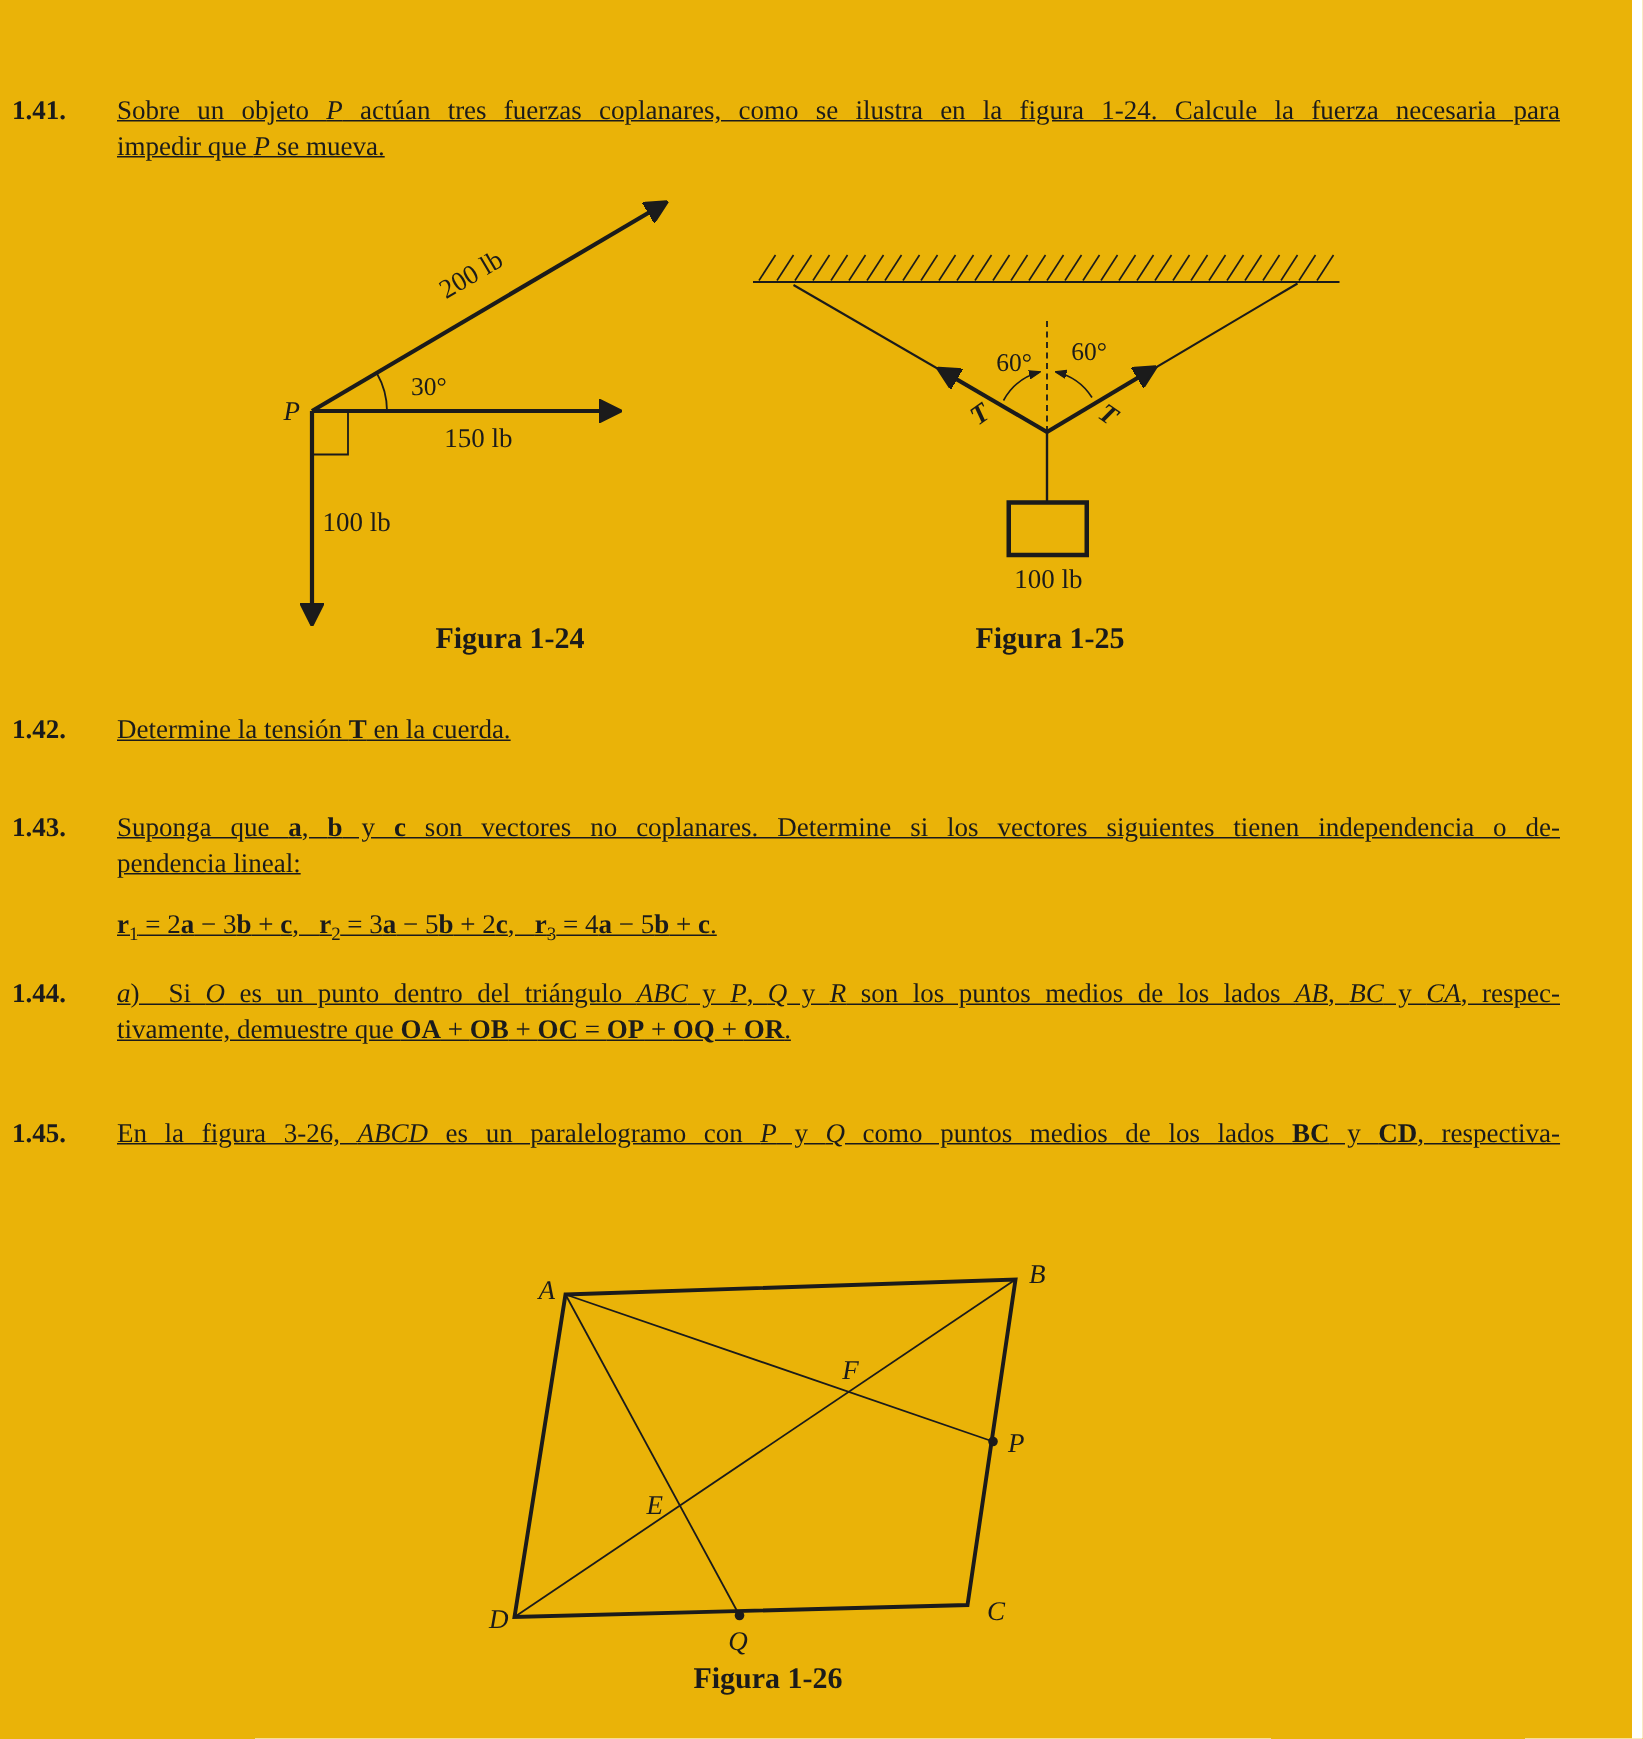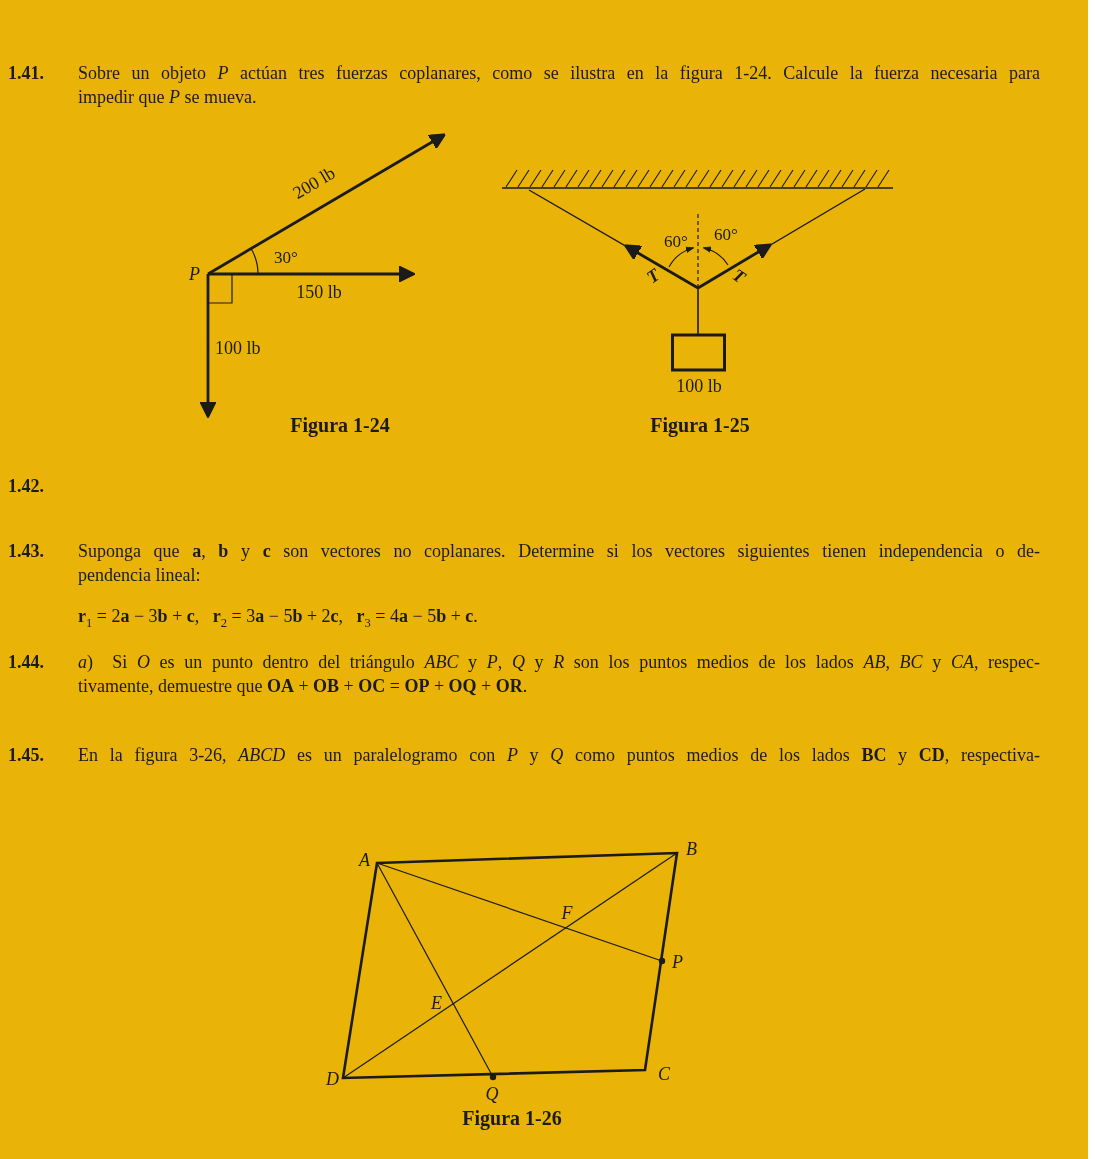--- a/index.html
+++ b/index.html
@@ -4,21 +4,21 @@
 <style>
   html,body{margin:0;padding:0;background:#ffffff;}
   .page{
     position:relative;width:1088px;height:1159px;background:#eab308;
     font-family:"Liberation Serif",serif;color:#1b1b1b;overflow:hidden;
   }
   .problem{position:absolute;left:0;width:1095px;}
   .pnum{
     position:absolute;left:8px;top:0;font-weight:700;font-size:18px;line-height:24px;
   }
-  .pbody{position:absolute;left:78px;width:962px;}
+  .pbody{position:absolute;left:78px;width:962px;text-decoration:underline;}
   .line{font-size:18px;line-height:24px;}
   .line.justify{text-align:justify;text-align-last:justify;}
   .line.center{text-align:left;}
   .s-i{font-style:italic;}
   .s-b{font-weight:700;}
   .s-sub{font-size:70%;vertical-align:-20%;}
   
   .p-0{top:61px;}
   .p-1{top:474px;}
   .p-2{top:539px;}
@@ -45,20 +45,21 @@
   <div class="problem p-0">
     <div class="pnum">1.41.</div>
     <div class="pbody">
         <div class="line justify"><span>Sobre un objeto </span><span class="s-i">P</span><span> actúan tres fuerzas coplanares, como se ilustra en la figura 1-24. Calcule la fuerza necesaria para</span></div>
         <div class="line"><span>impedir que </span><span class="s-i">P</span><span> se mueva.</span></div>
       </div>
   </div>
   <div class="problem p-1">
     <div class="pnum">1.42.</div>
     <div class="pbody">
+        <div class="line"><span>Determine la tensión </span><span class="s-b">T</span><span> en la cuerda.</span></div>
       </div>
   </div>
   <div class="problem p-2">
     <div class="pnum">1.43.</div>
     <div class="pbody">
         <div class="line justify"><span>Suponga que </span><span class="s-b">a</span><span>, </span><span class="s-b">b</span><span> y </span><span class="s-b">c</span><span> son vectores no coplanares. Determine si los vectores siguientes tienen independencia o de-</span></div>
         <div class="line"><span>pendencia lineal:</span></div>
         <div class="line center" style="margin-top: 17px;"><span class="s-b">r</span><span class="s-sub">1</span><span> = 2</span><span class="s-b">a</span><span> − 3</span><span class="s-b">b</span><span> + </span><span class="s-b">c</span><span>,&nbsp;&nbsp; </span><span class="s-b">r</span><span class="s-sub">2</span><span> = 3</span><span class="s-b">a</span><span> − 5</span><span class="s-b">b</span><span> + 2</span><span class="s-b">c</span><span>,&nbsp;&nbsp; </span><span class="s-b">r</span><span class="s-sub">3</span><span> = 4</span><span class="s-b">a</span><span> − 5</span><span class="s-b">b</span><span> + </span><span class="s-b">c</span><span>.</span></div>
       </div>
   </div>

